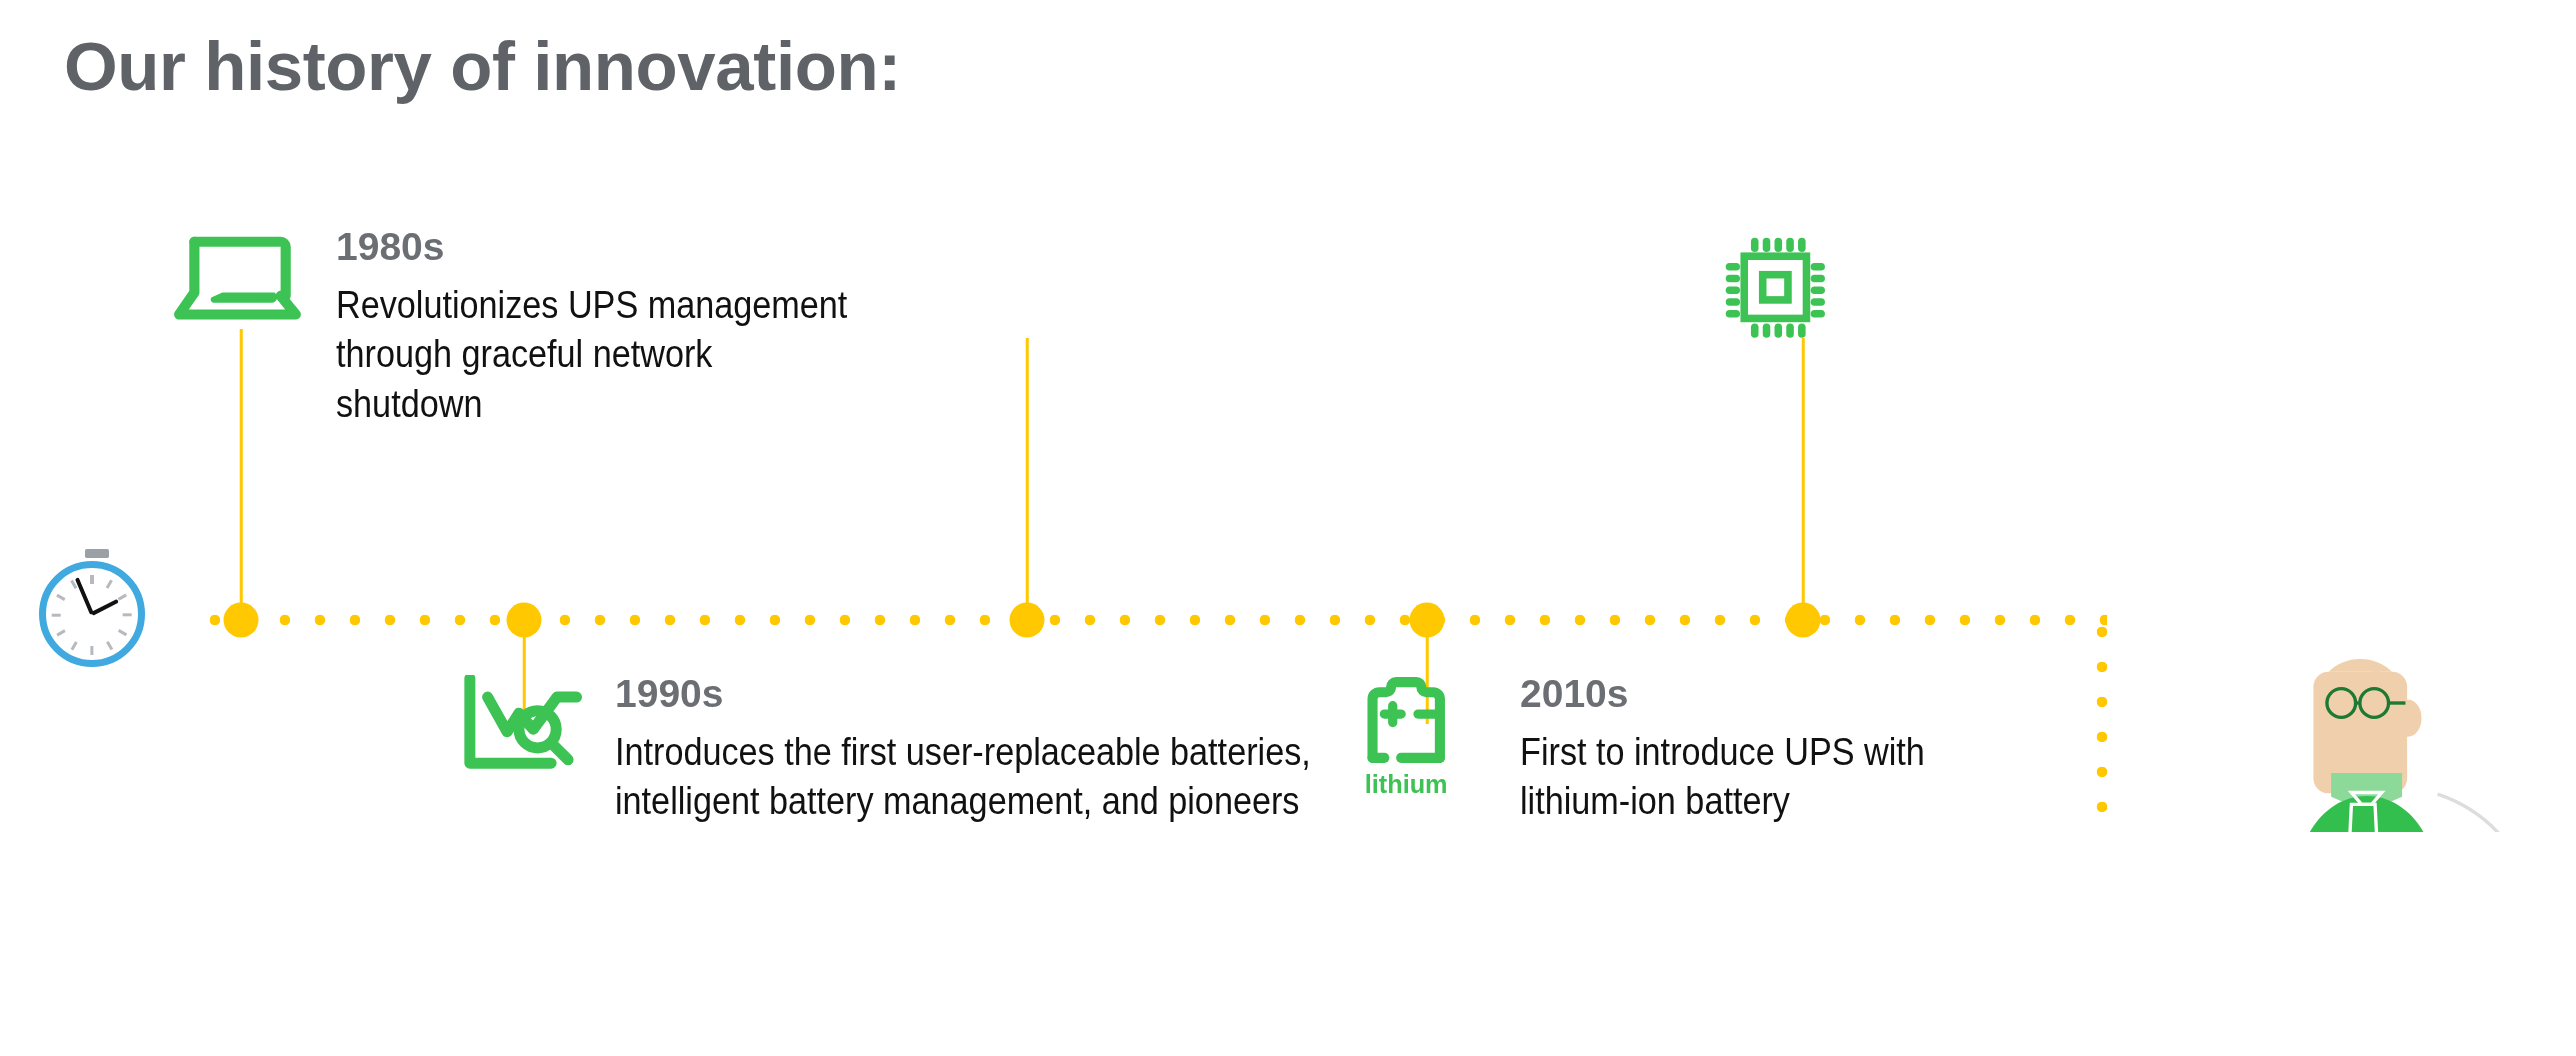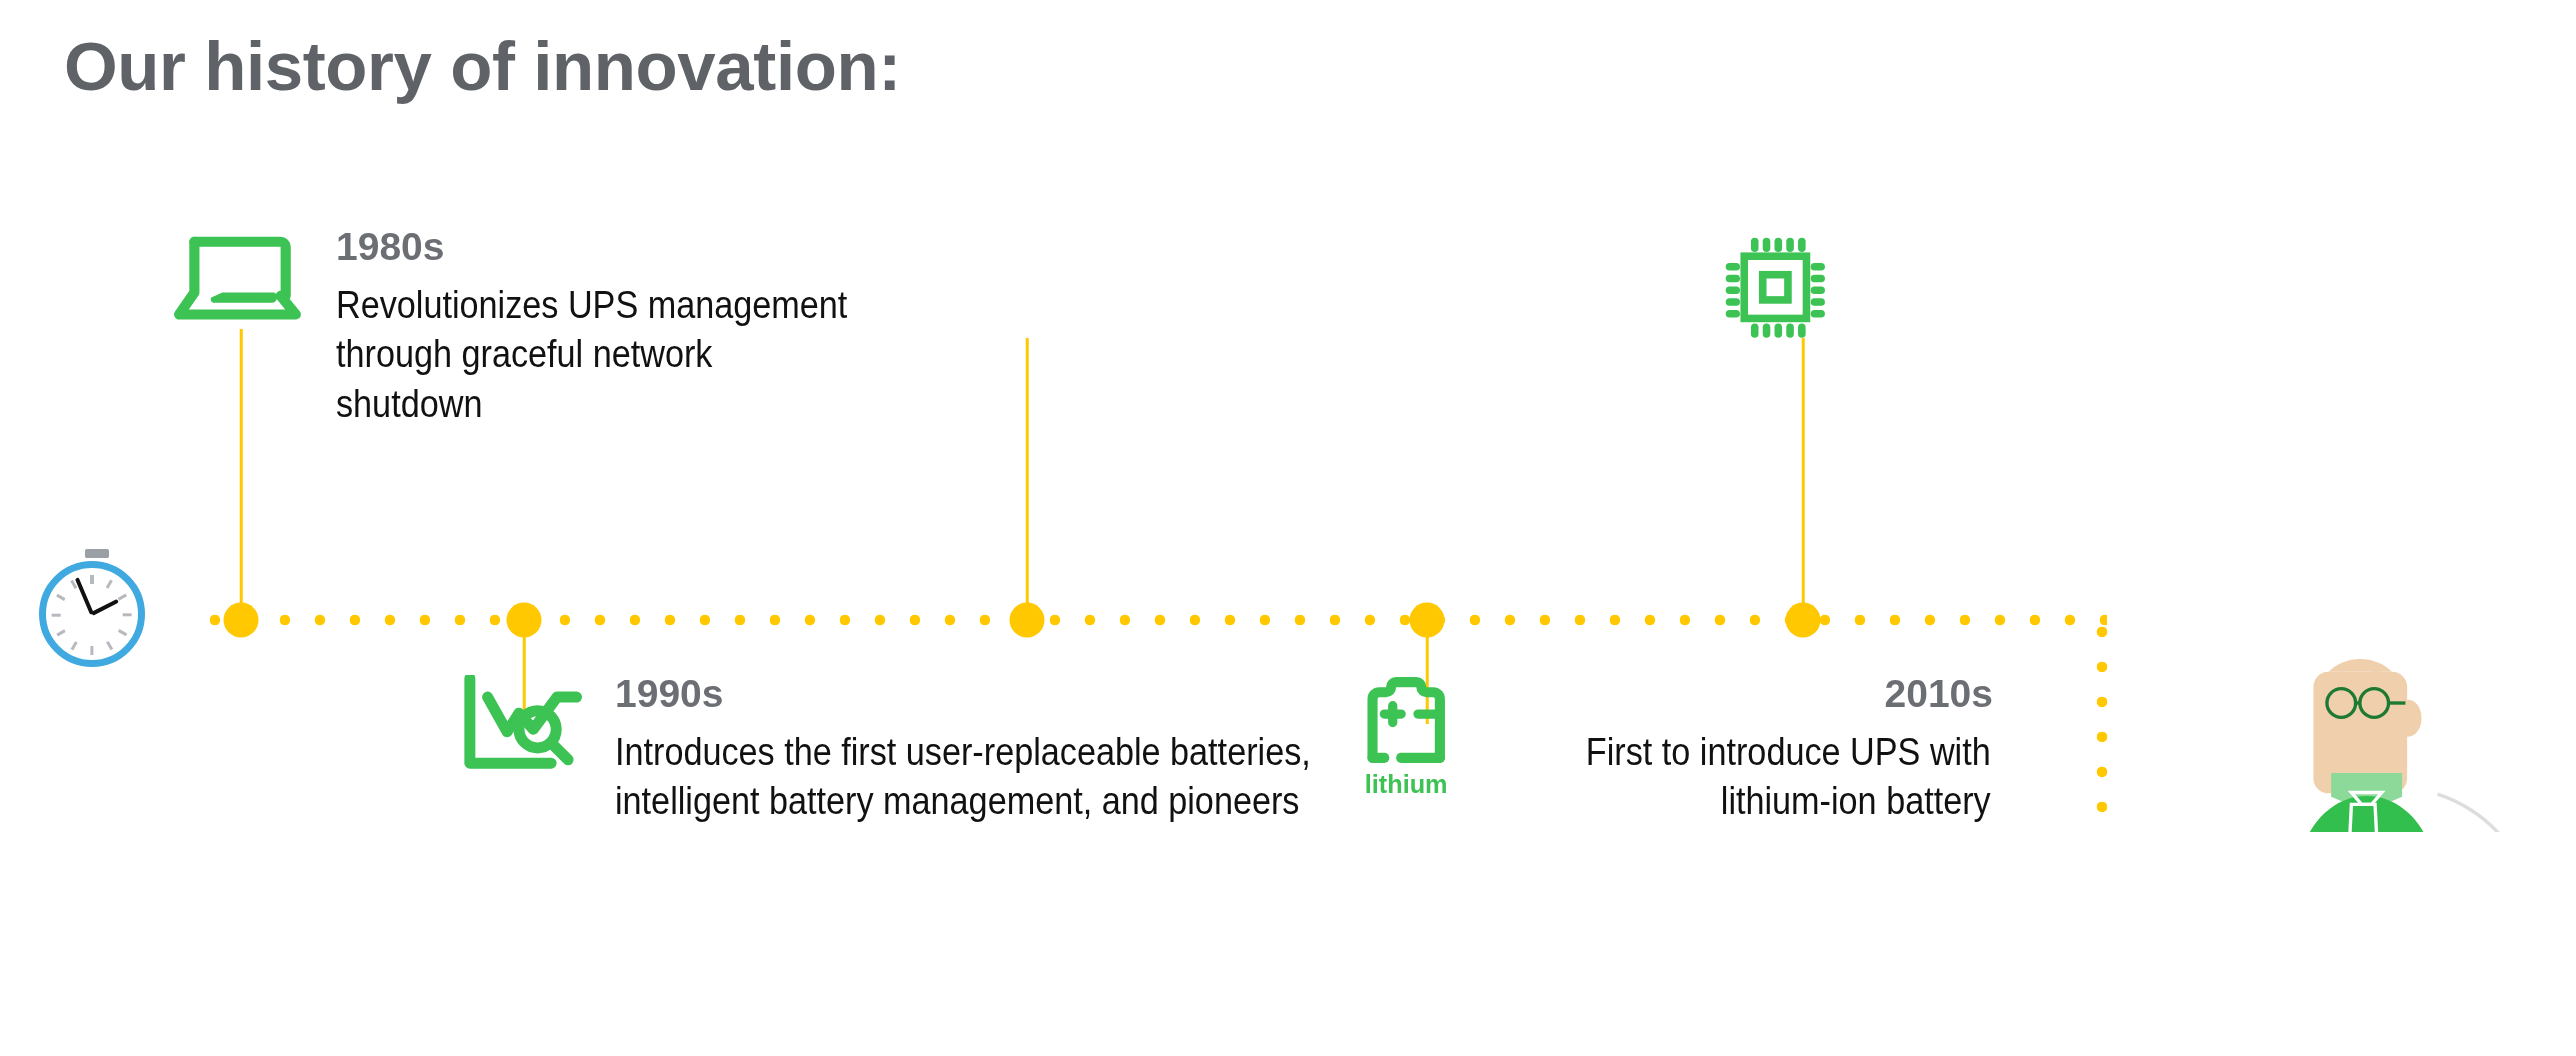--- a/index.html
+++ b/index.html
@@ -185,21 +185,21 @@
     <svg width="128" height="127" viewBox="0 0 152 150">
       <path d="M22 98 V28 a8 8 0 0 1 8 -8 h8 a6 6 0 0 0 6 -6 a6 6 0 0 1 6 -6 h24 a6 6 0 0 1 6 6 a6 6 0 0 0 6 6 h8 a8 8 0 0 1 8 8 v70" fill="none" stroke="#3DC254" stroke-width="12" stroke-linecap="round" stroke-linejoin="round"></path>
       <path d="M22 98 h14" fill="none" stroke="#3DC254" stroke-width="12" stroke-linecap="round"></path>
       <path d="M56 98 h46" fill="none" stroke="#3DC254" stroke-width="12" stroke-linecap="round"></path>
       <path d="M36 46 h20 M46 36 v20" stroke="#3DC254" stroke-width="11" stroke-linecap="round"></path>
       <path d="M76 46 h20" stroke="#3DC254" stroke-width="11" stroke-linecap="round"></path>
       <text x="62" y="140" fill="#3DC254" font-family="Liberation Sans, sans-serif" font-size="30" font-weight="bold" text-anchor="middle">lithium</text>
     </svg>
   </div>
 
-  <div class="entry" style="left:1520px;top:674px;width:473px;text-align:right;">
+  <div class="entry" style="left:1520px;top:674px;width:473px;">
     <div class="entry-year">2010s</div>
     <div class="entry-body" style="width:523px;">First to introduce UPS with lithium-ion battery</div>
   </div>
 
   <div class="icon-wrap" style="left:1719px;top:236px;">
     <svg width="111" height="106" viewBox="0 0 132 126">
       <rect x="30" y="24" width="74" height="74" fill="none" stroke="#3DC254" stroke-width="9"></rect>
       <rect x="52" y="46" width="30" height="30" fill="none" stroke="#3DC254" stroke-width="9"></rect>
       <g fill="#3DC254">
         <rect x="38" y="2" width="9" height="17" rx="4.5"></rect>

